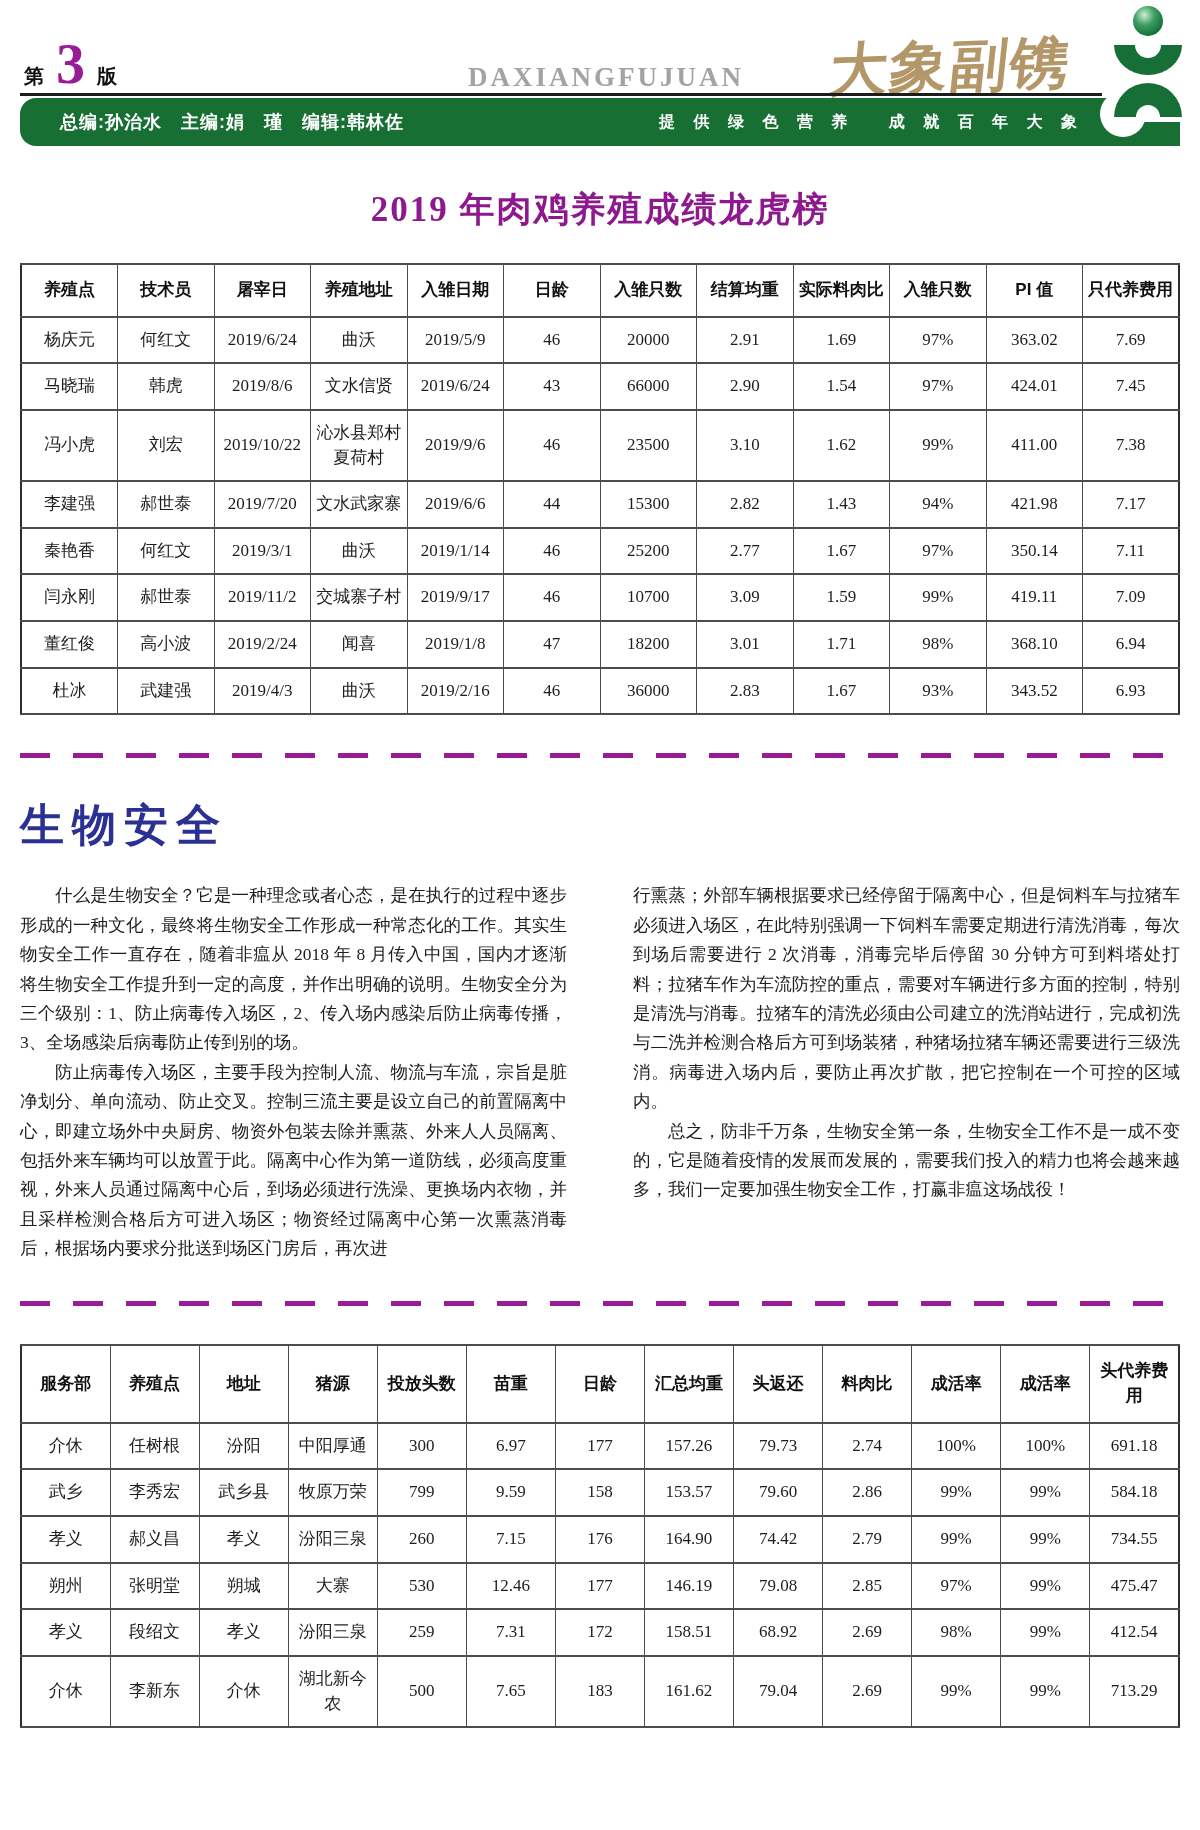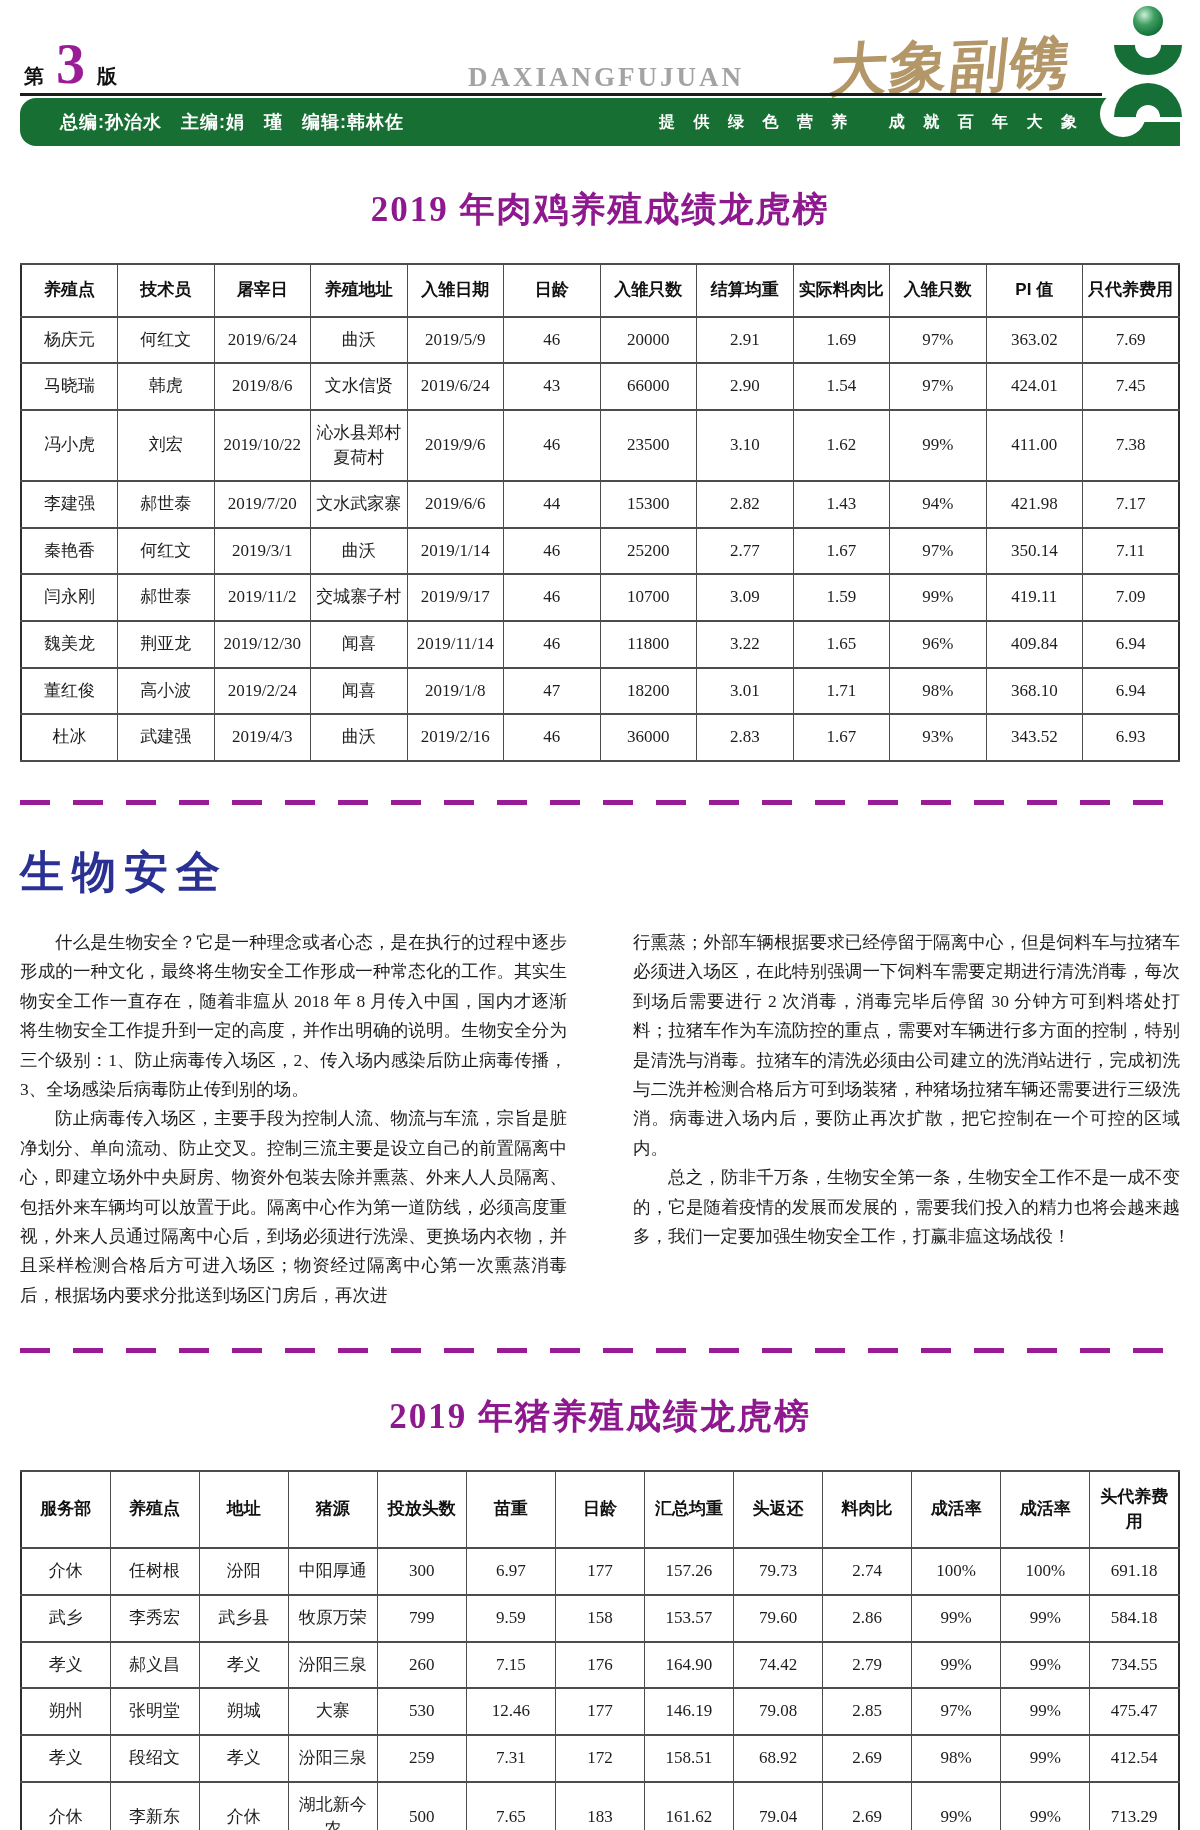--- a/index.html
+++ b/index.html
@@ -186,34 +186,20 @@
           <td>2019/9/17</td>
           <td>46</td>
           <td>10700</td>
           <td>3.09</td>
           <td>1.59</td>
           <td>99%</td>
           <td>419.11</td>
           <td>7.09</td>
         </tr>
         <tr>
-          <td>魏美龙</td>
-          <td>荆亚龙</td>
-          <td>2019/12/30</td>
-          <td>闻喜</td>
-          <td>2019/11/14</td>
-          <td>46</td>
-          <td>11800</td>
-          <td>3.22</td>
-          <td>1.65</td>
-          <td>96%</td>
-          <td>409.84</td>
-          <td>6.94</td>
-        </tr>
-        <tr>
           <td>董红俊</td>
           <td>高小波</td>
           <td>2019/2/24</td>
           <td>闻喜</td>
           <td>2019/1/8</td>
           <td>47</td>
           <td>18200</td>
           <td>3.01</td>
           <td>1.71</td>
           <td>98%</td>
@@ -246,21 +232,20 @@
       <p class="indent">防止病毒传入场区，主要手段为控制人流、物流与车流，宗旨是脏净划分、单向流动、防止交叉。控制三流主要是设立自己的前置隔离中心，即建立场外中央厨房、物资外包装去除并熏蒸、外来人人员隔离、包括外来车辆均可以放置于此。隔离中心作为第一道防线，必须高度重视，外来人员通过隔离中心后，到场必须进行洗澡、更换场内衣物，并且采样检测合格后方可进入场区；物资经过隔离中心第一次熏蒸消毒后，根据场内要求分批送到场区门房后，再次进</p>
     </div>
     <div class="col">
       <p>行熏蒸；外部车辆根据要求已经停留于隔离中心，但是饲料车与拉猪车必须进入场区，在此特别强调一下饲料车需要定期进行清洗消毒，每次到场后需要进行 2 次消毒，消毒完毕后停留 30 分钟方可到料塔处打料；拉猪车作为车流防控的重点，需要对车辆进行多方面的控制，特别是清洗与消毒。拉猪车的清洗必须由公司建立的洗消站进行，完成初洗与二洗并检测合格后方可到场装猪，种猪场拉猪车辆还需要进行三级洗消。病毒进入场内后，要防止再次扩散，把它控制在一个可控的区域内。</p>
       <p class="indent">总之，防非千万条，生物安全第一条，生物安全工作不是一成不变的，它是随着疫情的发展而发展的，需要我们投入的精力也将会越来越多，我们一定要加强生物安全工作，打赢非瘟这场战役！</p>
     </div>
   </div>
 
   <div class="dashline"></div>
 
-  <div class="sec-title">2019 年猪养殖成绩龙虎榜</div>
 
   <table>
     <thead>
         <tr>
           <th>服务部</th>
           <th>养殖点</th>
           <th>地址</th>
           <th>猪源</th>
           <th>投放头数</th>
           <th>苗重</th>

